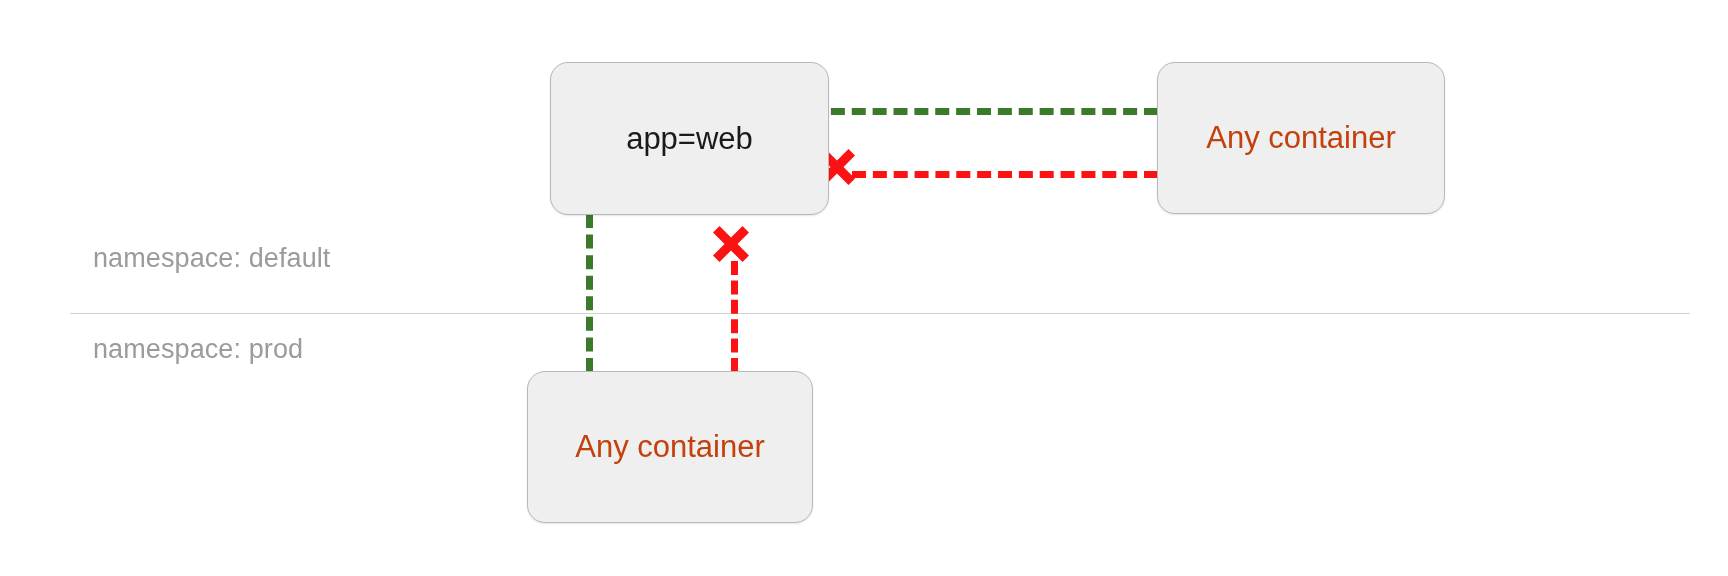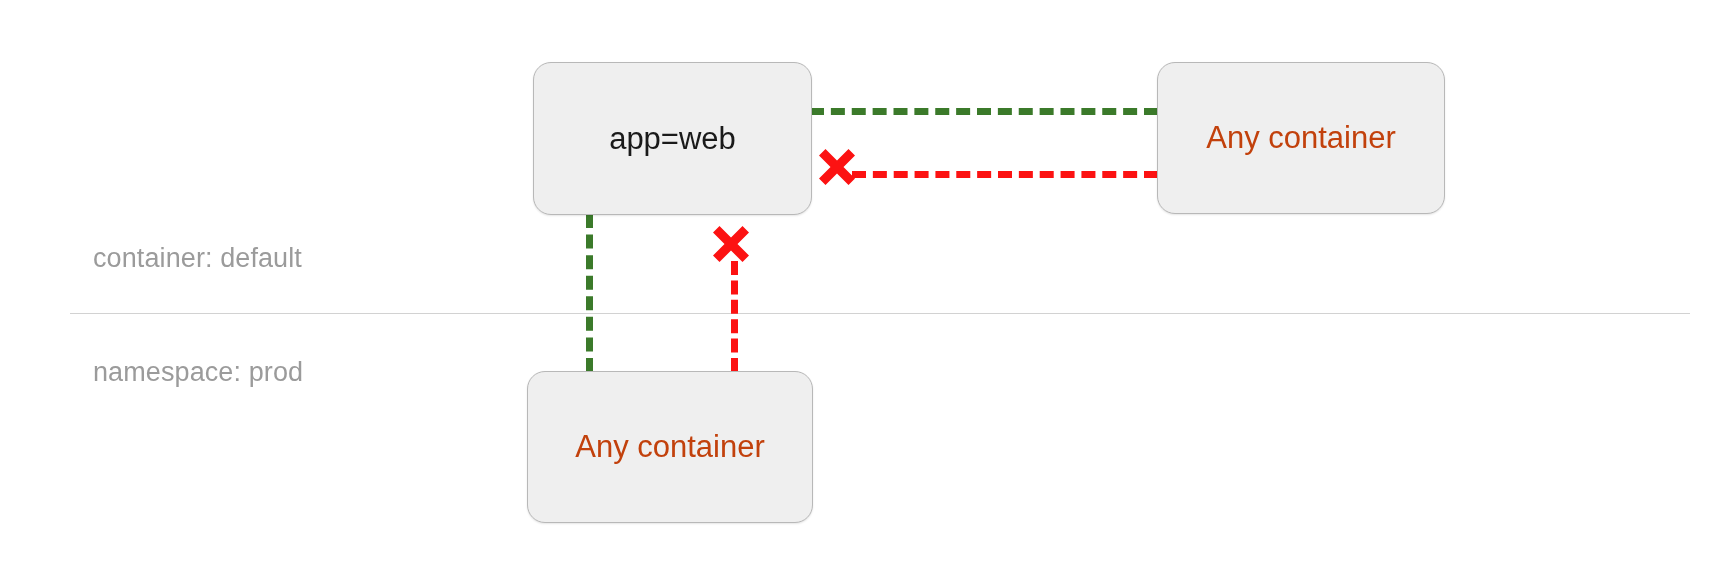--- a/index.html
+++ b/index.html
@@ -31,42 +31,42 @@
   
   .ns-label {
     position: absolute;
     left: 93px;
     font-size: 27px;
     color: #9b9b9b;
     white-space: nowrap;
     letter-spacing: 0.1px;
   }
   .ns-label.default { top: 243px; }
-  .ns-label.prod    { top: 357px; text-align: right; }
+  .ns-label.prod    { top: 334px; text-align: right; }
 
   
   .node-box {
     position: absolute;
     box-sizing: border-box;
     background: #efefef;
     border: 1px solid #b8b8b8;
     border-radius: 18px;
     display: flex;
     align-items: center;
     justify-content: center;
     box-shadow: 0 1px 2px rgba(0,0,0,0.10);
   }
   .node-box .node-label {
     font-size: 31px;
     white-space: nowrap;
   }
   .node-box.primary .node-label { color: #1a1a1a; }
   .node-box.secondary .node-label { color: #c2410c; }
 
-  #box-app-web       { left: 533px; top: 62px;  width: 279px; height: 153px; }
+  #box-app-web       { left: 550px; top: 62px;  width: 279px; height: 153px; }
   #box-container-right { left: 1157px; top: 62px; width: 288px; height: 152px; }
   #box-container-bottom{ left: 527px;  top: 371px; width: 286px; height: 152px; }
 
   
   .edge {
     position: absolute;
   }
   .edge.horizontal {
     height: 0;
     border-top-width: 7px;
@@ -103,21 +103,21 @@
   #deny-marker-right  { left: 815px; top: 145px; }
   #deny-marker-bottom { left: 709px; top: 222px; }
 </style>
 </head>
 <body>
 
 <div id="canvas">
 
   <div class="ns-divider"></div>
 
-  <div class="ns-label default">container: default</div>
+  <div class="ns-label default">namespace: default</div>
   <div class="ns-label prod">namespace: prod</div>
 
   <div class="edge horizontal allow" id="edge-web-to-right-allow"></div>
   <div class="edge vertical allow" id="edge-web-to-bottom-allow"></div>
 
   <div class="edge horizontal deny" id="edge-web-to-right-deny"></div>
   <div class="edge vertical deny" id="edge-web-to-bottom-deny"></div>
 
   <div class="deny-marker" id="deny-marker-right">
     <svg viewBox="0 0 44 44" xmlns="http://www.w3.org/2000/svg" aria-hidden="true">

